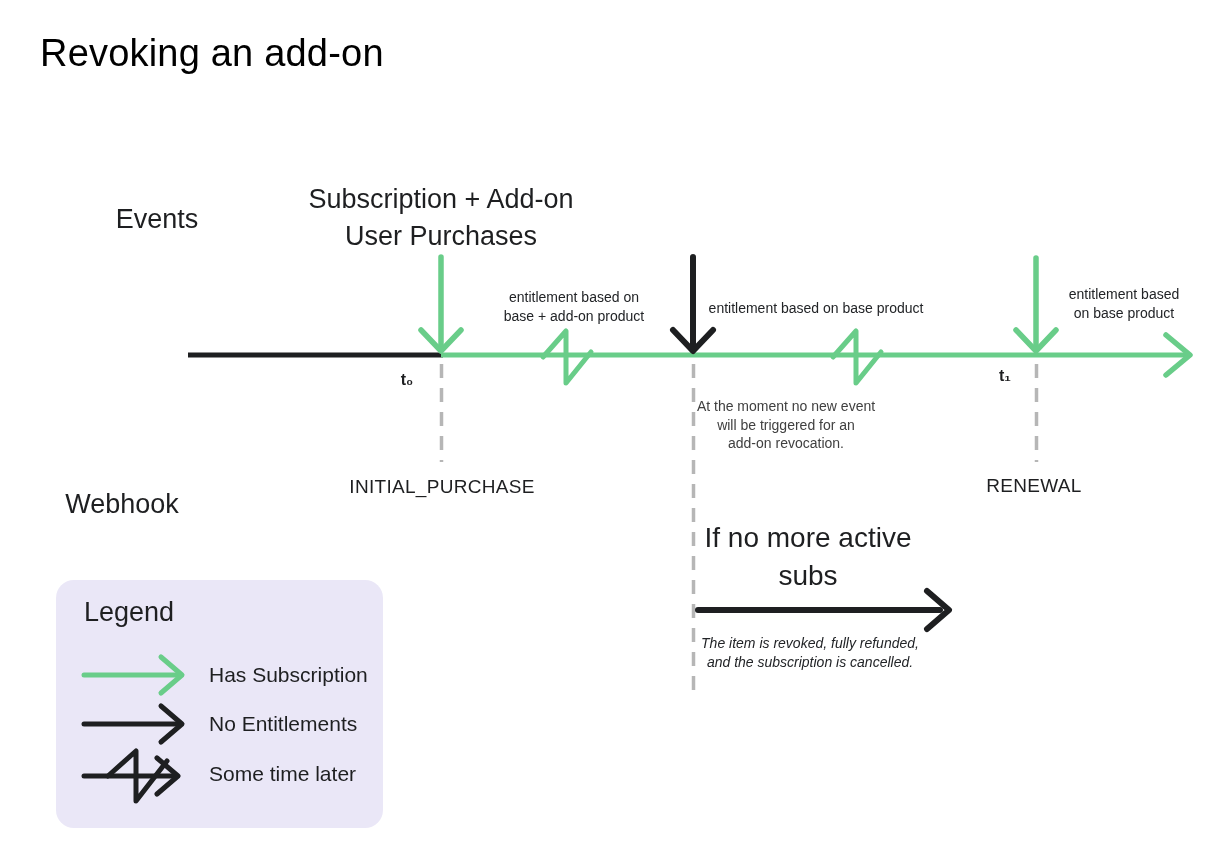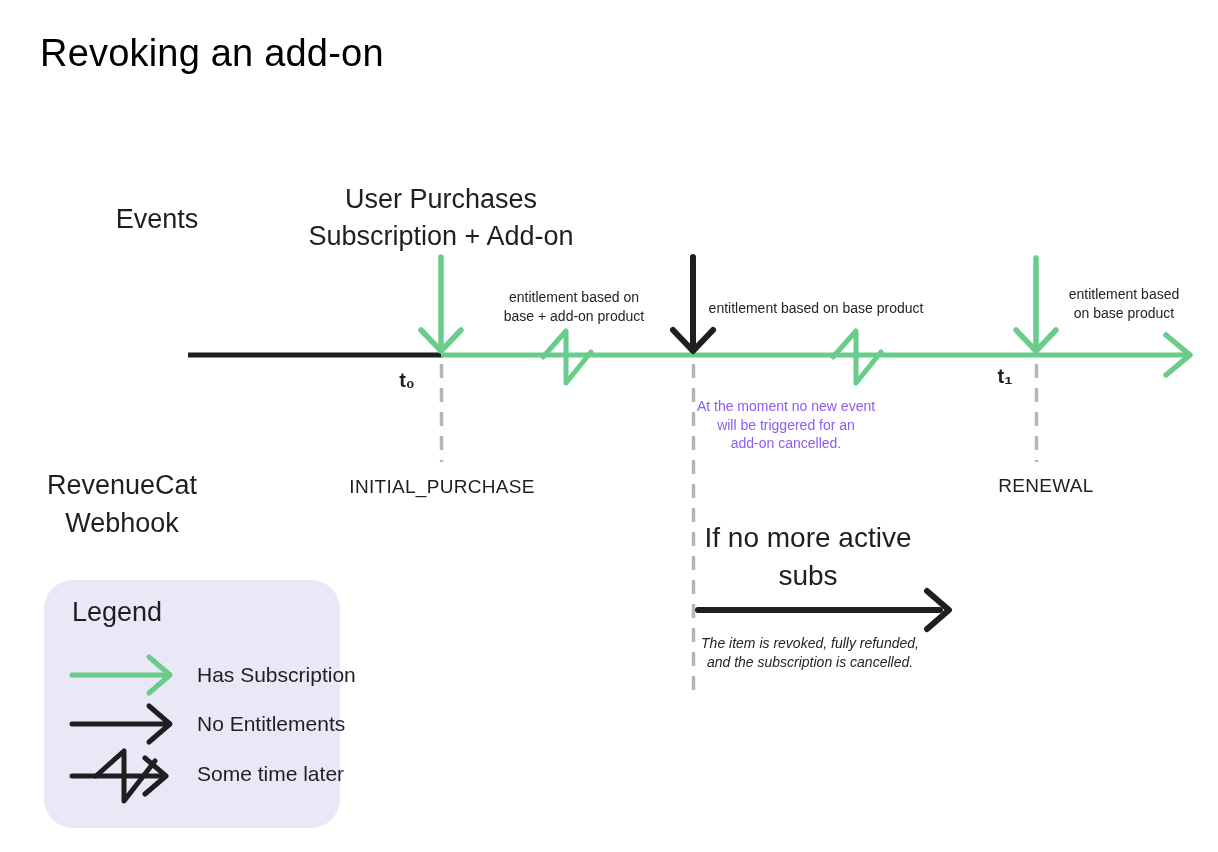--- a/index.html
+++ b/index.html
@@ -13,53 +13,52 @@
     position:relative;width:1218px;height:852px;background:#ffffff;overflow:hidden;
     font-family:"Liberation Sans","DejaVu Sans",sans-serif;color:var(--ink);
   }
   .abs{position:absolute;}
   .center{transform:translate(-50%,-50%);text-align:center;}
   .vcenter{transform:translateY(-50%);}
   .title{font-size:38px;font-weight:500;letter-spacing:.2px;color:#000000;white-space:nowrap;}
   .rowlabel{font-size:27px;font-weight:500;line-height:38px;white-space:nowrap;}
   .eventlabel{font-size:27px;font-weight:500;line-height:37px;white-space:nowrap;}
   .branchlabel{font-size:28px;font-weight:500;line-height:38px;white-space:nowrap;}
-  .tlabel{font-size:20px;font-weight:600;white-space:nowrap;}
+  .tlabel{font-size:16px;font-weight:600;white-space:nowrap;}
   .annot{font-size:14px;line-height:19px;white-space:nowrap;color:#222427;}
-  .note{font-size:14px;line-height:18.5px;white-space:nowrap;color:#8b5cf6;}
+  .note{font-size:14px;line-height:18.5px;white-space:nowrap;color:#404040;}
   .webhookname{font-size:19px;letter-spacing:.3px;white-space:nowrap;}
   .legend-panel{
-    left:44px;top:580px;width:296px;height:248px;border-radius:29px;
+    left:56px;top:580px;width:327px;height:248px;border-radius:18px;
     background:var(--legend-bg);
   }
   .legend-heading{font-size:27px;font-weight:500;white-space:nowrap;}
   .legend-label{font-size:21px;white-space:nowrap;}
   svg{display:block;}
   .stroke-green{stroke:var(--green);fill:none;}
   .stroke-ink{stroke:var(--ink);fill:none;}
   .stroke-dash{stroke:var(--dash-gray);fill:none;stroke-dasharray:14 10;}
   .rc{stroke-linecap:round;stroke-linejoin:round;}
 </style>
 </head>
 <body>
 
 <div class="canvas">
 
   <div class="abs title" style="left:40px;top:32px;">Revoking an add-on</div>
 
   <div class="abs rowlabel center" style="left:157px;top:219px;">Events</div>
 
   <div class="abs rowlabel center" style="left:122px;top:504px;">
-    <div>RevenueCat</div>
     <div>Webhook</div>
   </div>
 
   <div class="abs eventlabel center" style="left:441px;top:218px;">
+    <div>Subscription + Add-on</div>
     <div>User Purchases</div>
-    <div>Subscription + Add-on</div>
   </div>
 
   <svg class="abs" style="left:0;top:0;" width="1218" height="852" viewBox="0 0 1218 852" aria-hidden="true">
 
     <line x1="441.5" y1="364" x2="441.5" y2="462" stroke-width="3.5" class="stroke-dash"></line>
     <line x1="693.5" y1="364" x2="693.5" y2="690" stroke-width="3.5" class="stroke-dash"></line>
     <line x1="1036.5" y1="364" x2="1036.5" y2="462" stroke-width="3.5" class="stroke-dash"></line>
 
     <line x1="188" y1="355" x2="443" y2="355" stroke-width="5" class="stroke-ink"></line>
     <line x1="441" y1="355" x2="1186" y2="355" stroke-width="5" class="stroke-green"></line>
@@ -96,25 +95,25 @@
   </div>
   <div class="abs annot center" style="left:816px;top:308px;">entitlement based on base product</div>
   <div class="abs annot center" style="left:1124px;top:304px;">
     <div>entitlement based</div>
     <div>on base product</div>
   </div>
 
   <div class="abs note center" style="left:786px;top:425px;">
     <div>At the moment no new event</div>
     <div>will be triggered for an</div>
-    <div>add-on cancelled.</div>
+    <div>add-on revocation.</div>
   </div>
 
   <div class="abs webhookname center" style="left:442px;top:487px;">INITIAL_PURCHASE</div>
-  <div class="abs webhookname center" style="left:1034px;top:486px;margin-left:12px;">RENEWAL</div>
+  <div class="abs webhookname center" style="left:1034px;top:486px;">RENEWAL</div>
 
   <div class="abs branchlabel center" style="left:808px;top:557px;">
     <div>If no more active</div>
     <div>subs</div>
   </div>
   <div class="abs annot center" style="left:810px;top:653px;font-style:italic;">
     <div>The item is revoked, fully refunded,</div>
     <div>and the subscription is cancelled.</div>
   </div>
 

